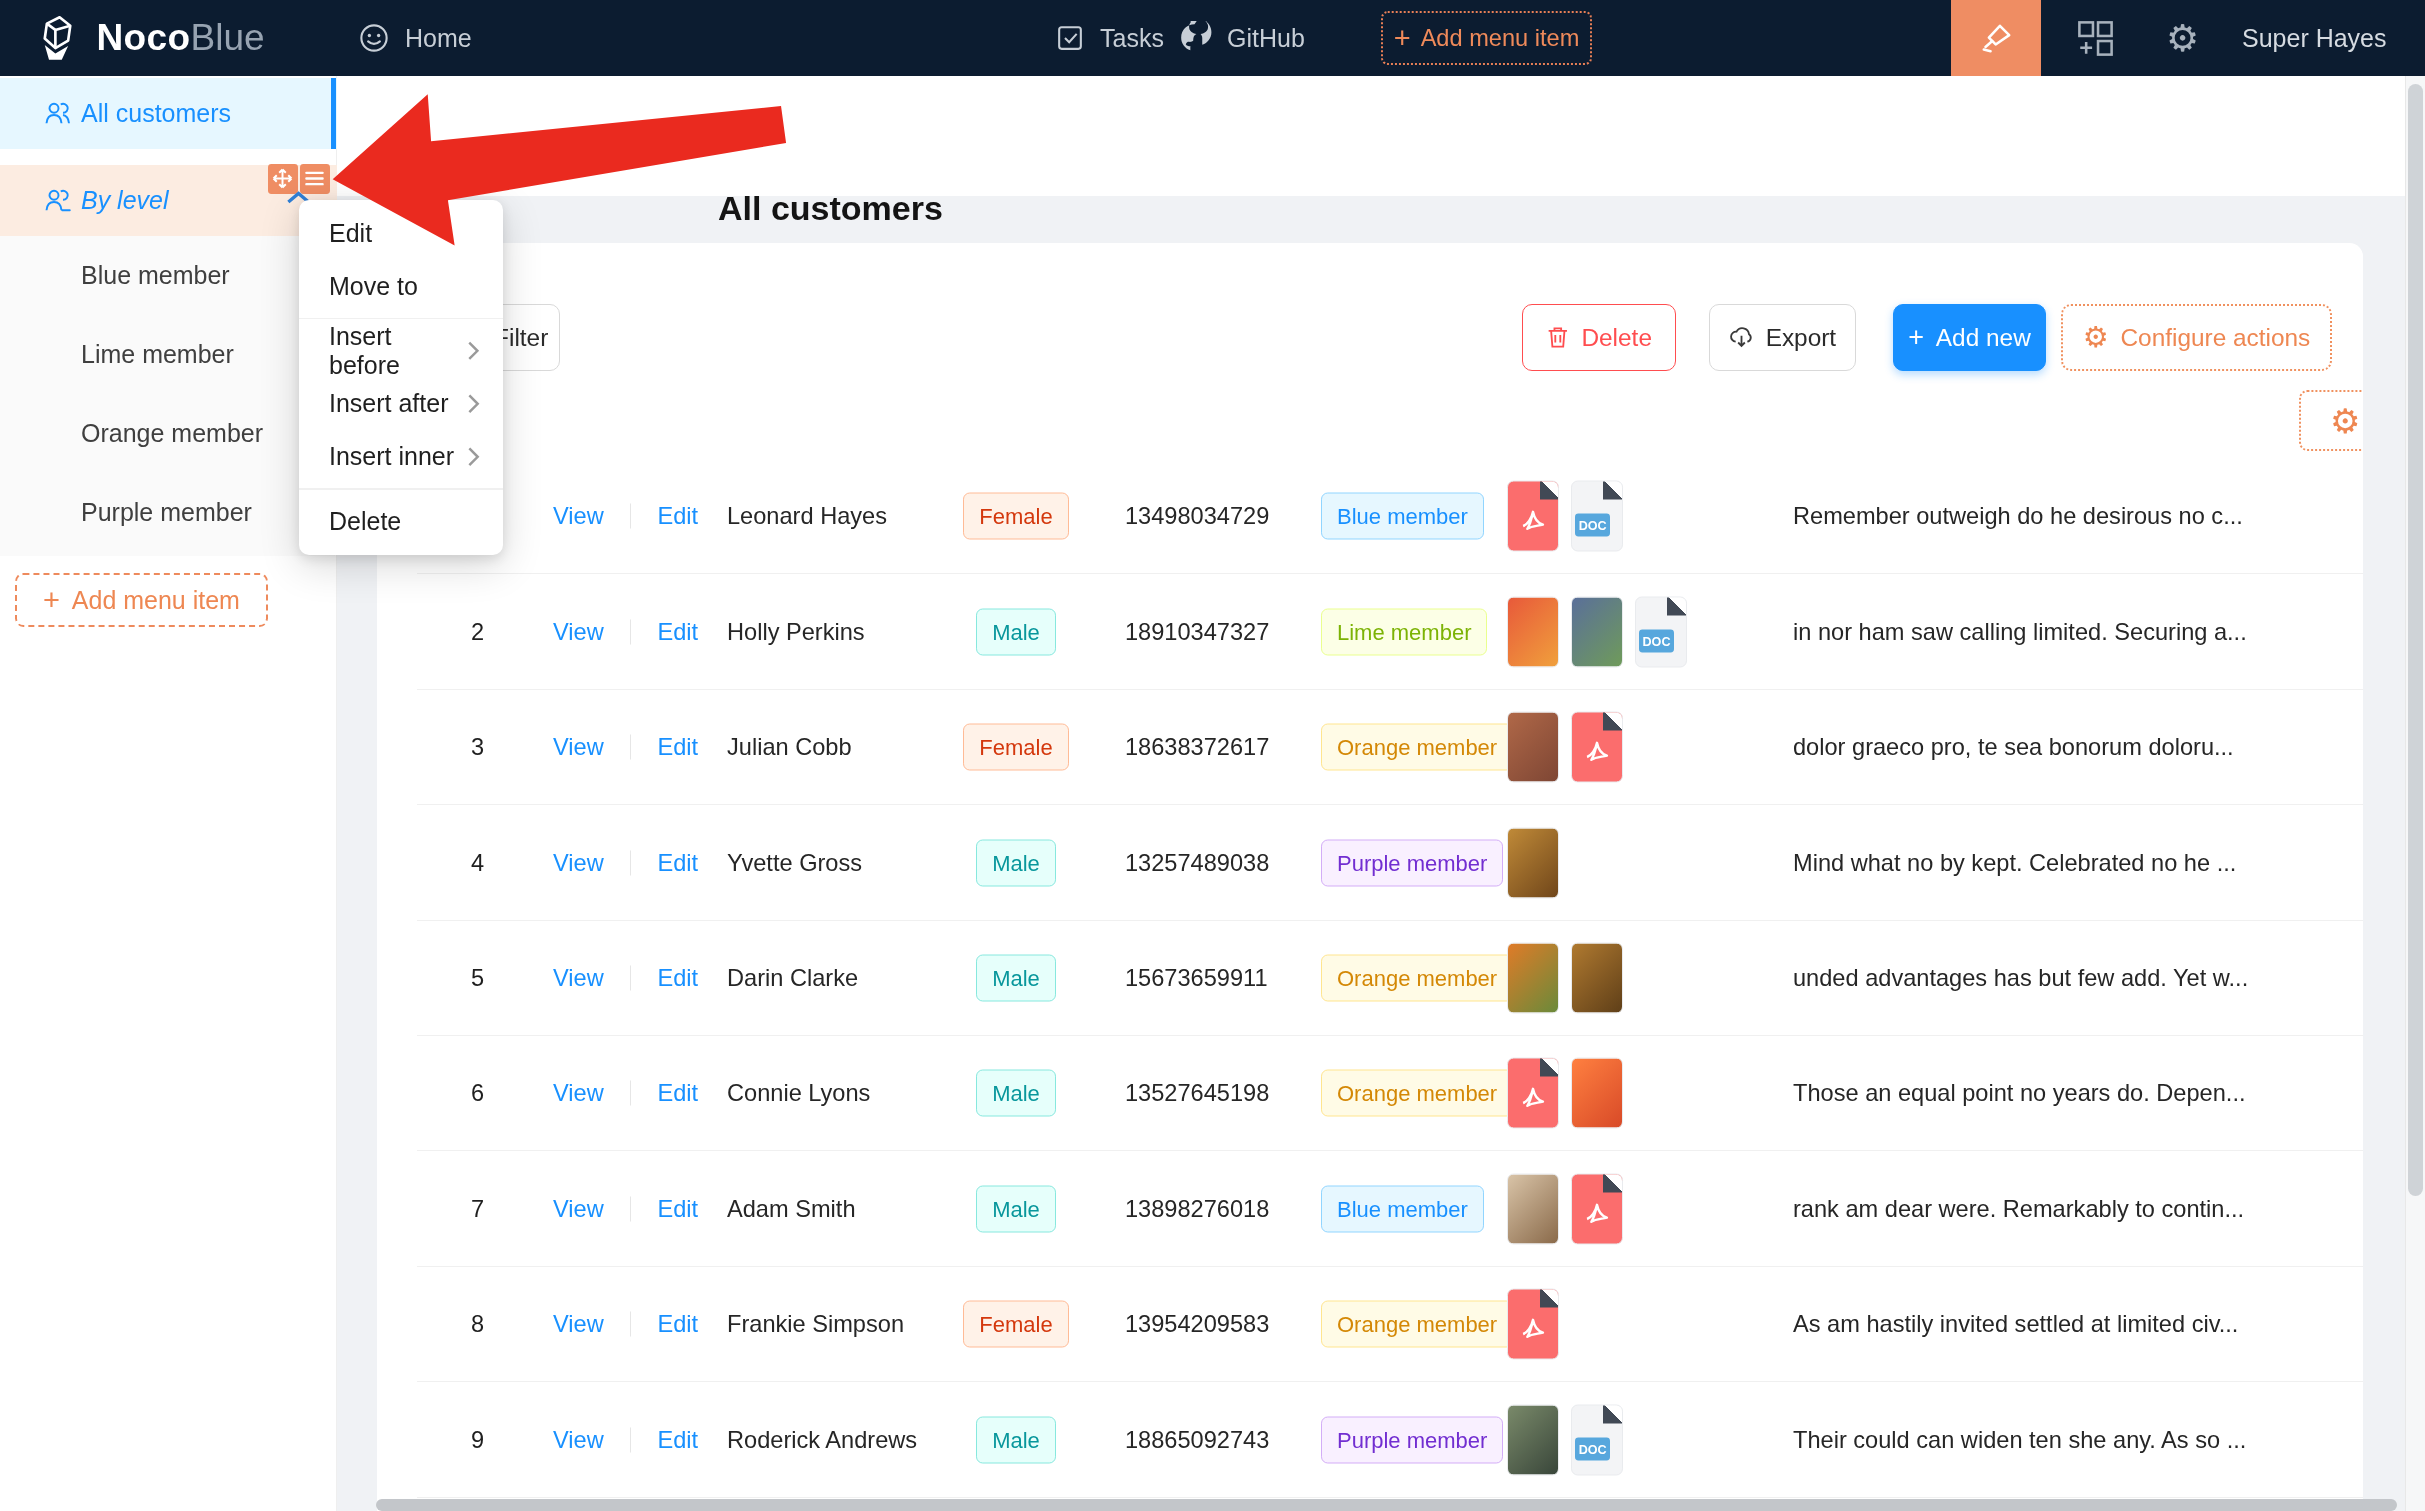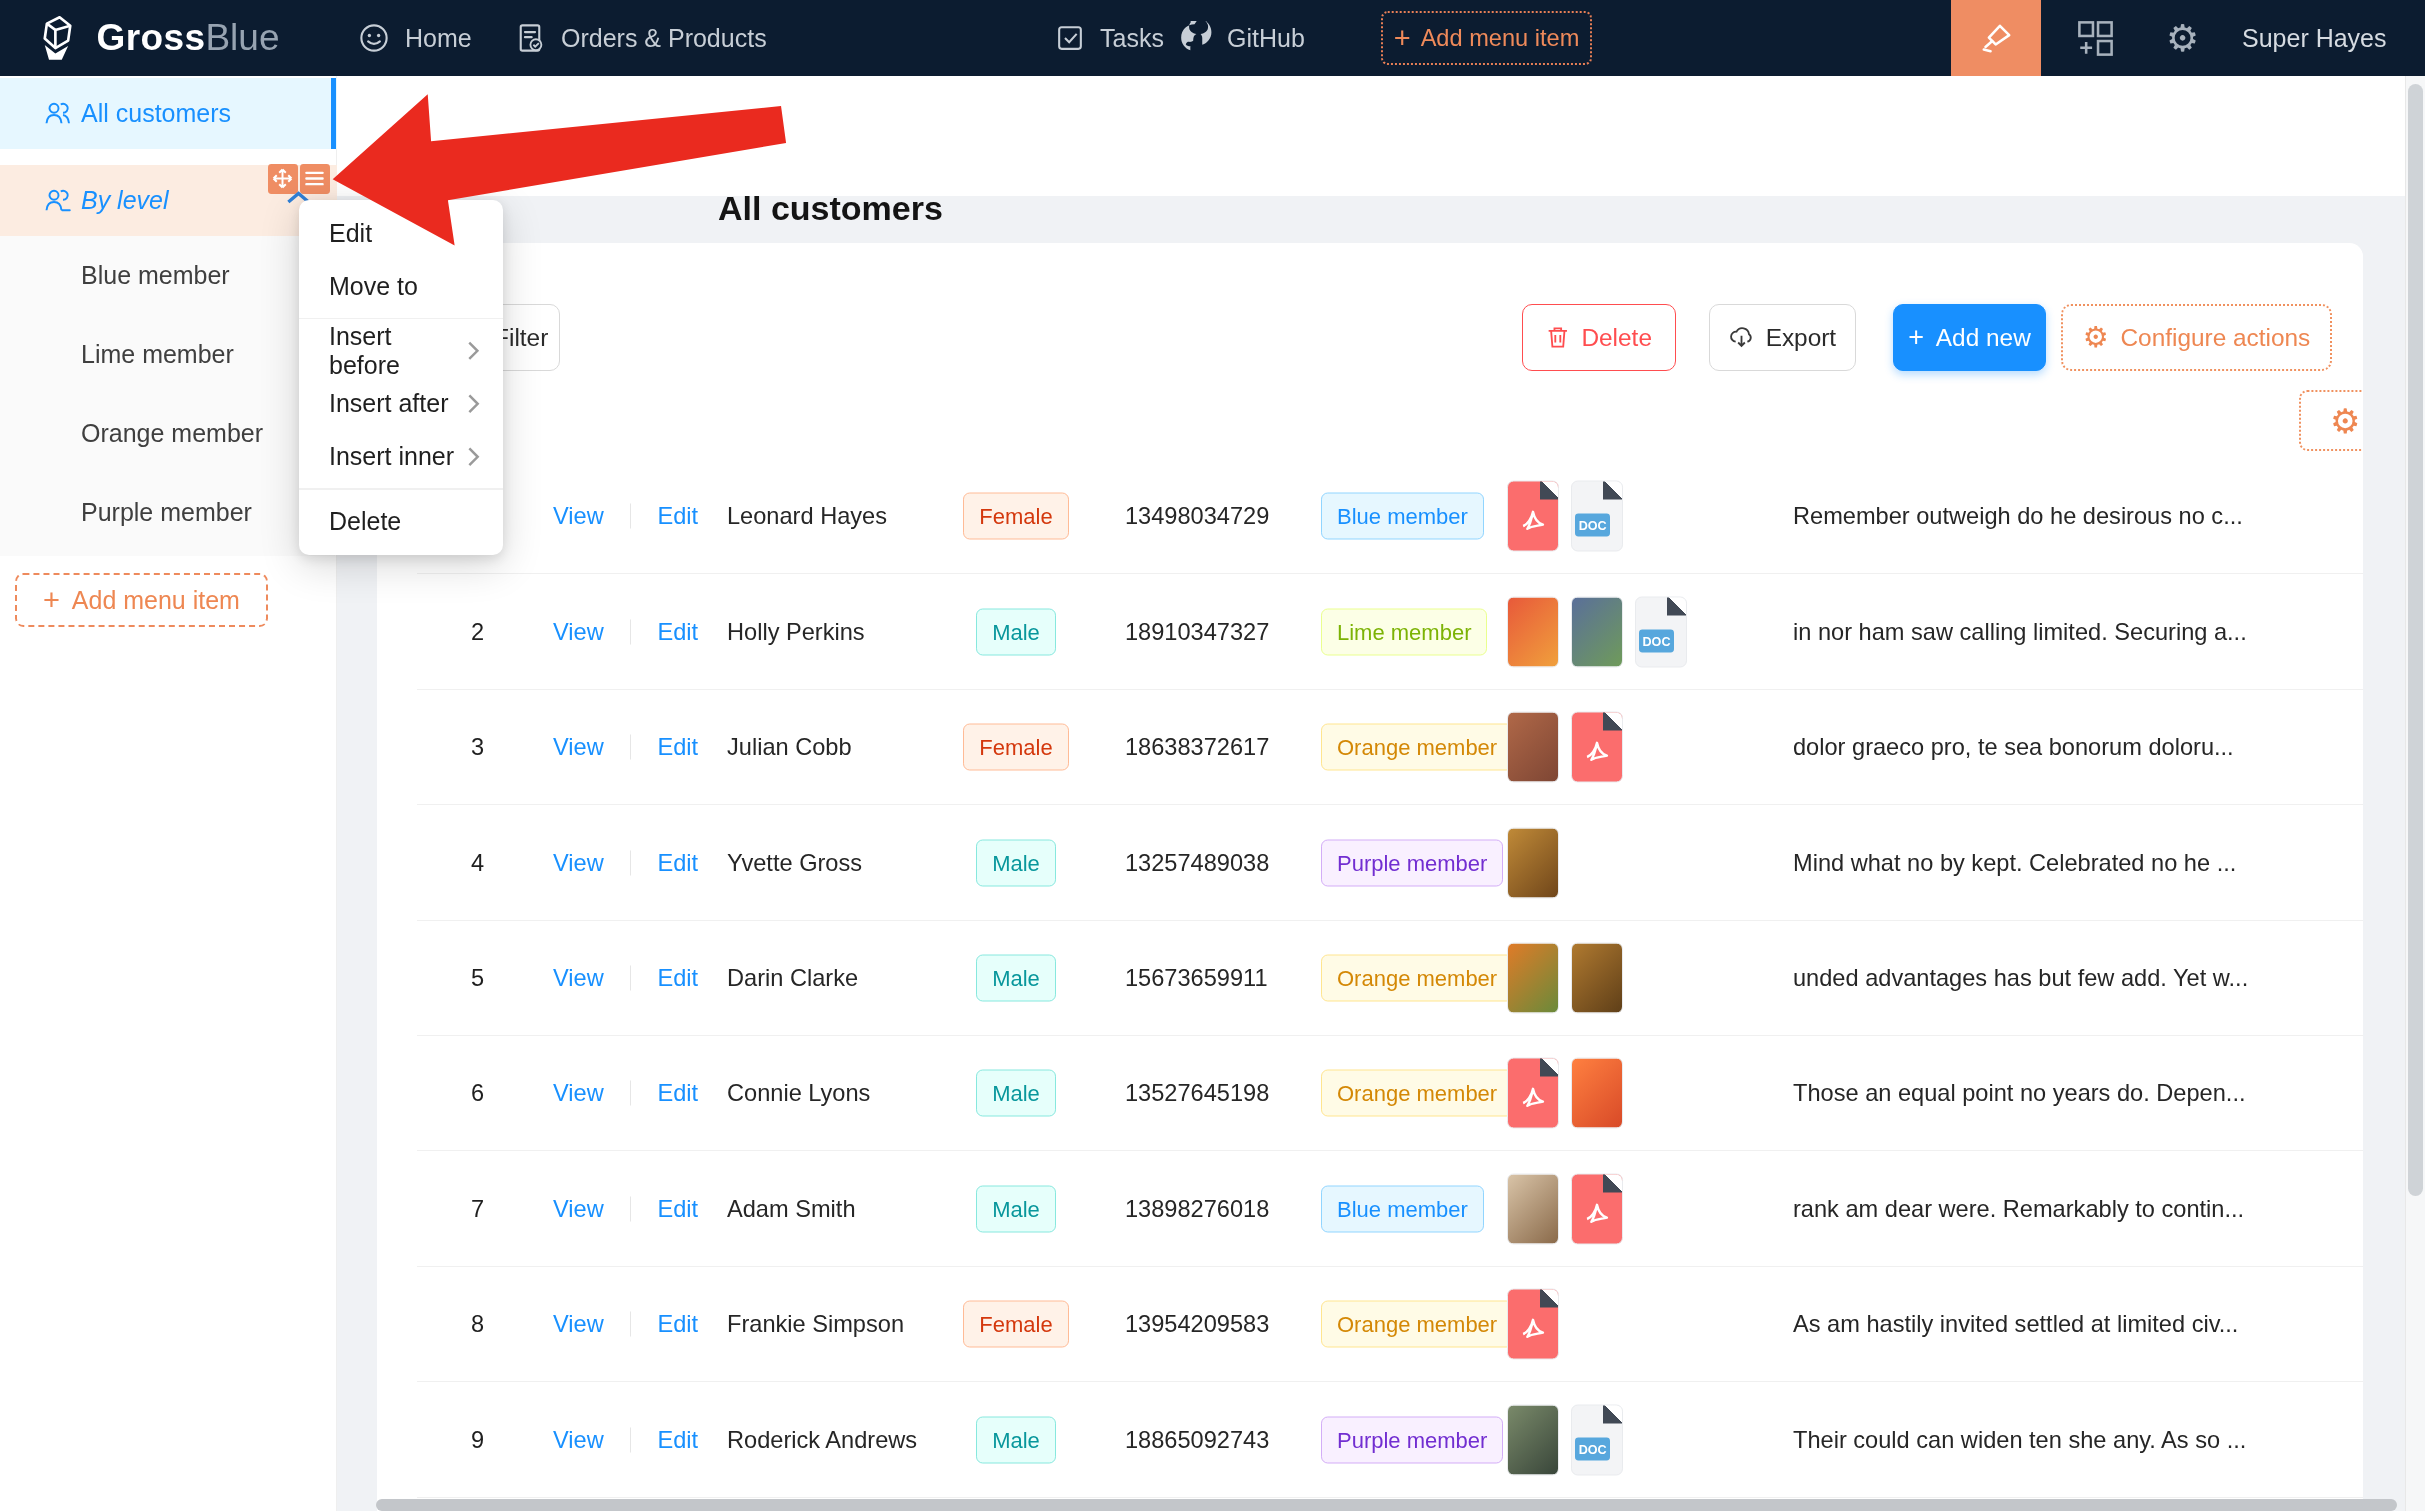--- a/index.html
+++ b/index.html
@@ -110,42 +110,33 @@
 
 <div class="stage">
 
   <div class="navbar">
     <div class="logo">
       <svg width="51" height="51" viewBox="0 0 48 48">
         <path d="M14 10 L26 4 L36 12 L34 26 L22 33 L12 24 Z" fill="none" stroke="#fff" stroke-width="2.5" stroke-linejoin="round"></path>
         <path d="M14 10 L22 16 L22 33 M22 16 L36 12" fill="none" stroke="#fff" stroke-width="2.5"></path>
         <path d="M12 30 L22 38 L34 31 L28 44 L16 44 Z" fill="#fff"></path>
       </svg>
-      <span><span class="logo-bold">Gross</span><span class="logo-light">Blue</span></span>
+      <span><span class="logo-bold">Noco</span><span class="logo-light">Blue</span></span>
     </div>
 
     <div class="nav-item" style="left:358px">
       <svg width="32" height="32" viewBox="0 0 38 38">
         <circle cx="19" cy="19" r="15" fill="none" stroke="#c7ced6" stroke-width="2.5"></circle>
         <circle cx="13.5" cy="16" r="2" fill="#c7ced6"></circle>
           <circle cx="24.5" cy="16" r="2" fill="#c7ced6"></circle>
         <path d="M12 23 q7 6 14 0" fill="none" stroke="#c7ced6" stroke-width="2.5" stroke-linecap="round"></path>
       </svg>
       <span>Home</span>
     </div>
 
-    <div class="nav-item" style="left:514px">
-      <svg width="32" height="32" viewBox="0 0 38 38">
-        <rect x="8" y="4" width="22" height="30" rx="2" fill="none" stroke="#c7ced6" stroke-width="2.5"></rect>
-        <path d="M13 12 h12 M13 18 h8" stroke="#c7ced6" stroke-width="2.5" stroke-linecap="round"></path>
-        <circle cx="26" cy="27" r="6.5" fill="#0c1c30" stroke="#c7ced6" stroke-width="2.2"></circle>
-        <path d="M23 27 l2.2 2.2 L29.5 25" fill="none" stroke="#c7ced6" stroke-width="2.2"></path>
-      </svg>
-      <span>Orders &amp; Products</span>
-    </div>
 
 
     <div class="nav-item" style="left:1055px">
       <svg width="30" height="30" viewBox="0 0 36 36">
         <rect x="5" y="5" width="26" height="26" rx="3" fill="none" stroke="#c7ced6" stroke-width="2.5"></rect>
         <path d="M12 18 l5 5 L26 13" fill="none" stroke="#c7ced6" stroke-width="2.5"></path>
       </svg>
       <span>Tasks</span>
     </div>
 

